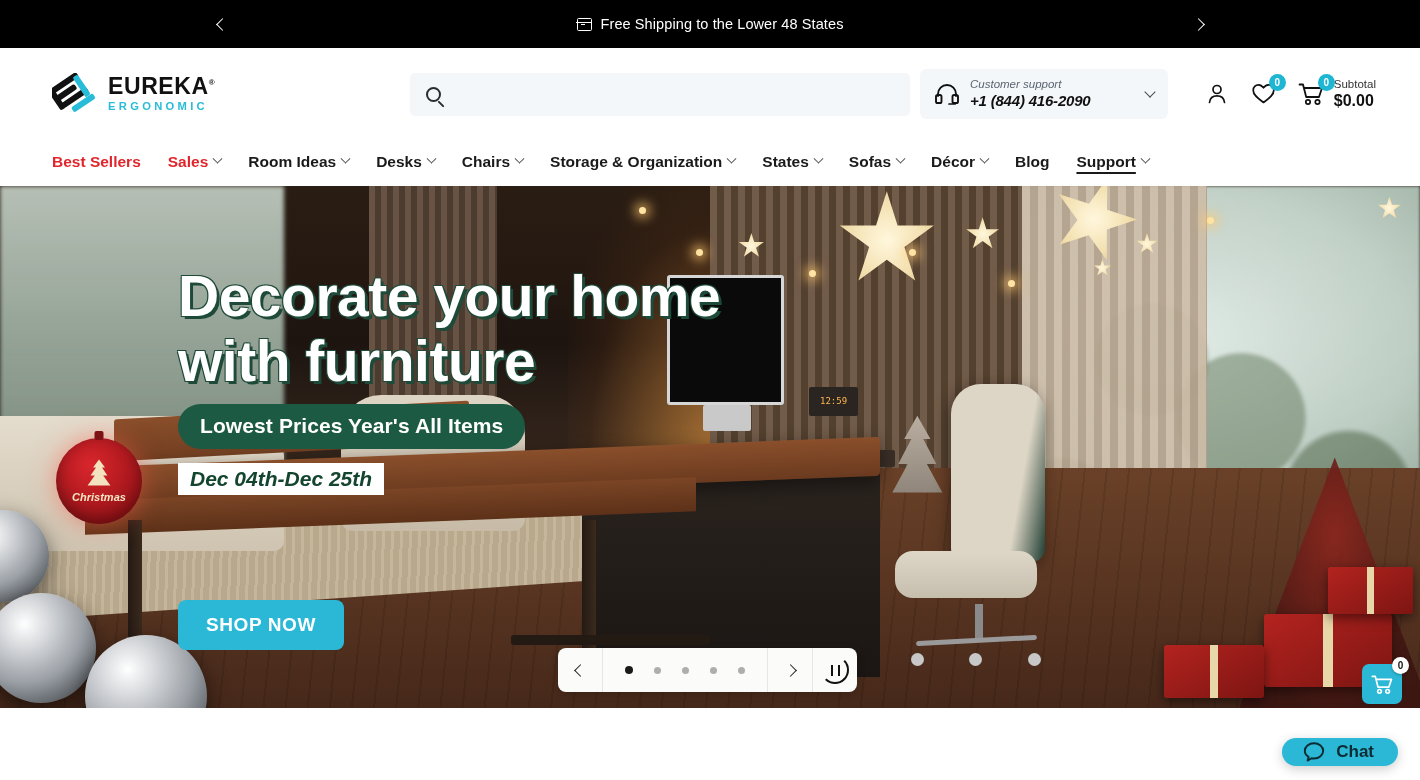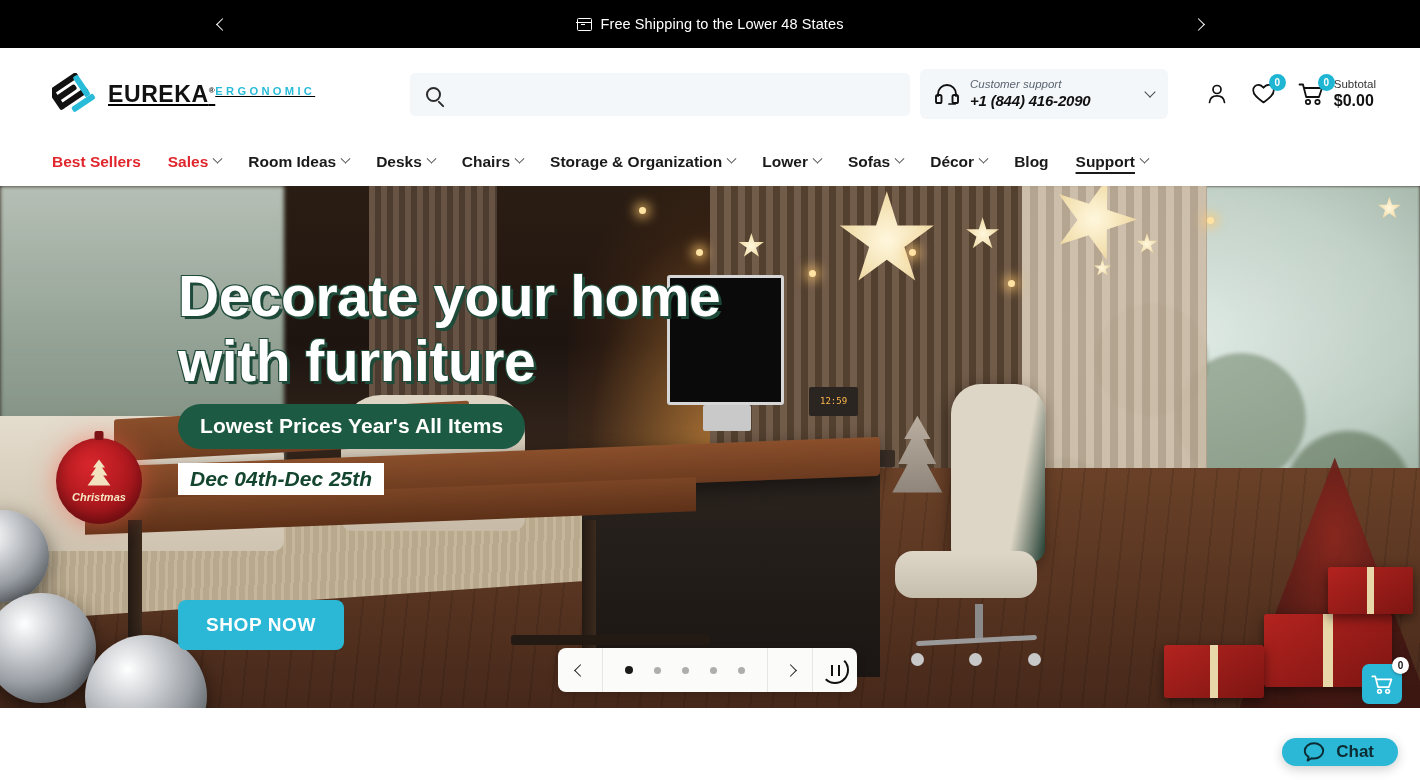--- a/index.html
+++ b/index.html
@@ -26,21 +26,21 @@
   .chev.r { transform: rotate(45deg); }
   .box-icon { width: 15px; height: 13px; border: 1.4px solid #fff; border-radius: 1.5px; position: relative; }
   .box-icon:before { content:""; position:absolute; left:-1.4px; right:-1.4px; top:3px; height:1.4px; background:#fff; }
   .box-icon:after { content:""; position:absolute; left:3px; top:5.5px; width:4px; height:1.3px; background:#fff; }
 
   
   .header { height: 92px; background: #fff; display: flex; align-items: center; padding: 0 52px; position: relative; }
 
   .logo { display: flex; align-items: center; gap: 10px; cursor: pointer; }
   .logo-mark { width: 46px; height: 42px; position: relative; }
-  .logo-text { display: flex; flex-direction: row; line-height: 1; text-decoration: underline; }
+  .logo-text { display: flex; flex-direction: column; line-height: 1; }
   .logo-main { font-size: 23px; font-weight: 800; letter-spacing: .6px; color: #111; position: relative; }
   .logo-reg { font-size: 8px; vertical-align: super; font-weight: 700; }
   .logo-sub { font-size: 11.2px; font-weight: 700; letter-spacing: 3.3px; color: #29bcd8; margin-top: 3px; }
 
   .search-wrap { position: absolute; left: 410px; width: 500px; }
   .search-box {
     height: 43px; background: #f4f7fa; border-radius: 5px;
     display: flex; align-items: center; padding: 0 16px;
   }
   .search-input {
@@ -424,21 +424,21 @@
   </div>
   <div class="nav-item">
     <span>Chairs</span>
     <span class="nav-chev"></span>
   </div>
   <div class="nav-item">
     <span>Storage &amp; Organization</span>
     <span class="nav-chev"></span>
   </div>
   <div class="nav-item">
-    <span>Lower</span>
+    <span>States</span>
     <span class="nav-chev"></span>
   </div>
   <div class="nav-item">
     <span>Sofas</span>
     <span class="nav-chev"></span>
   </div>
   <div class="nav-item">
     <span>Décor</span>
     <span class="nav-chev"></span>
   </div>

